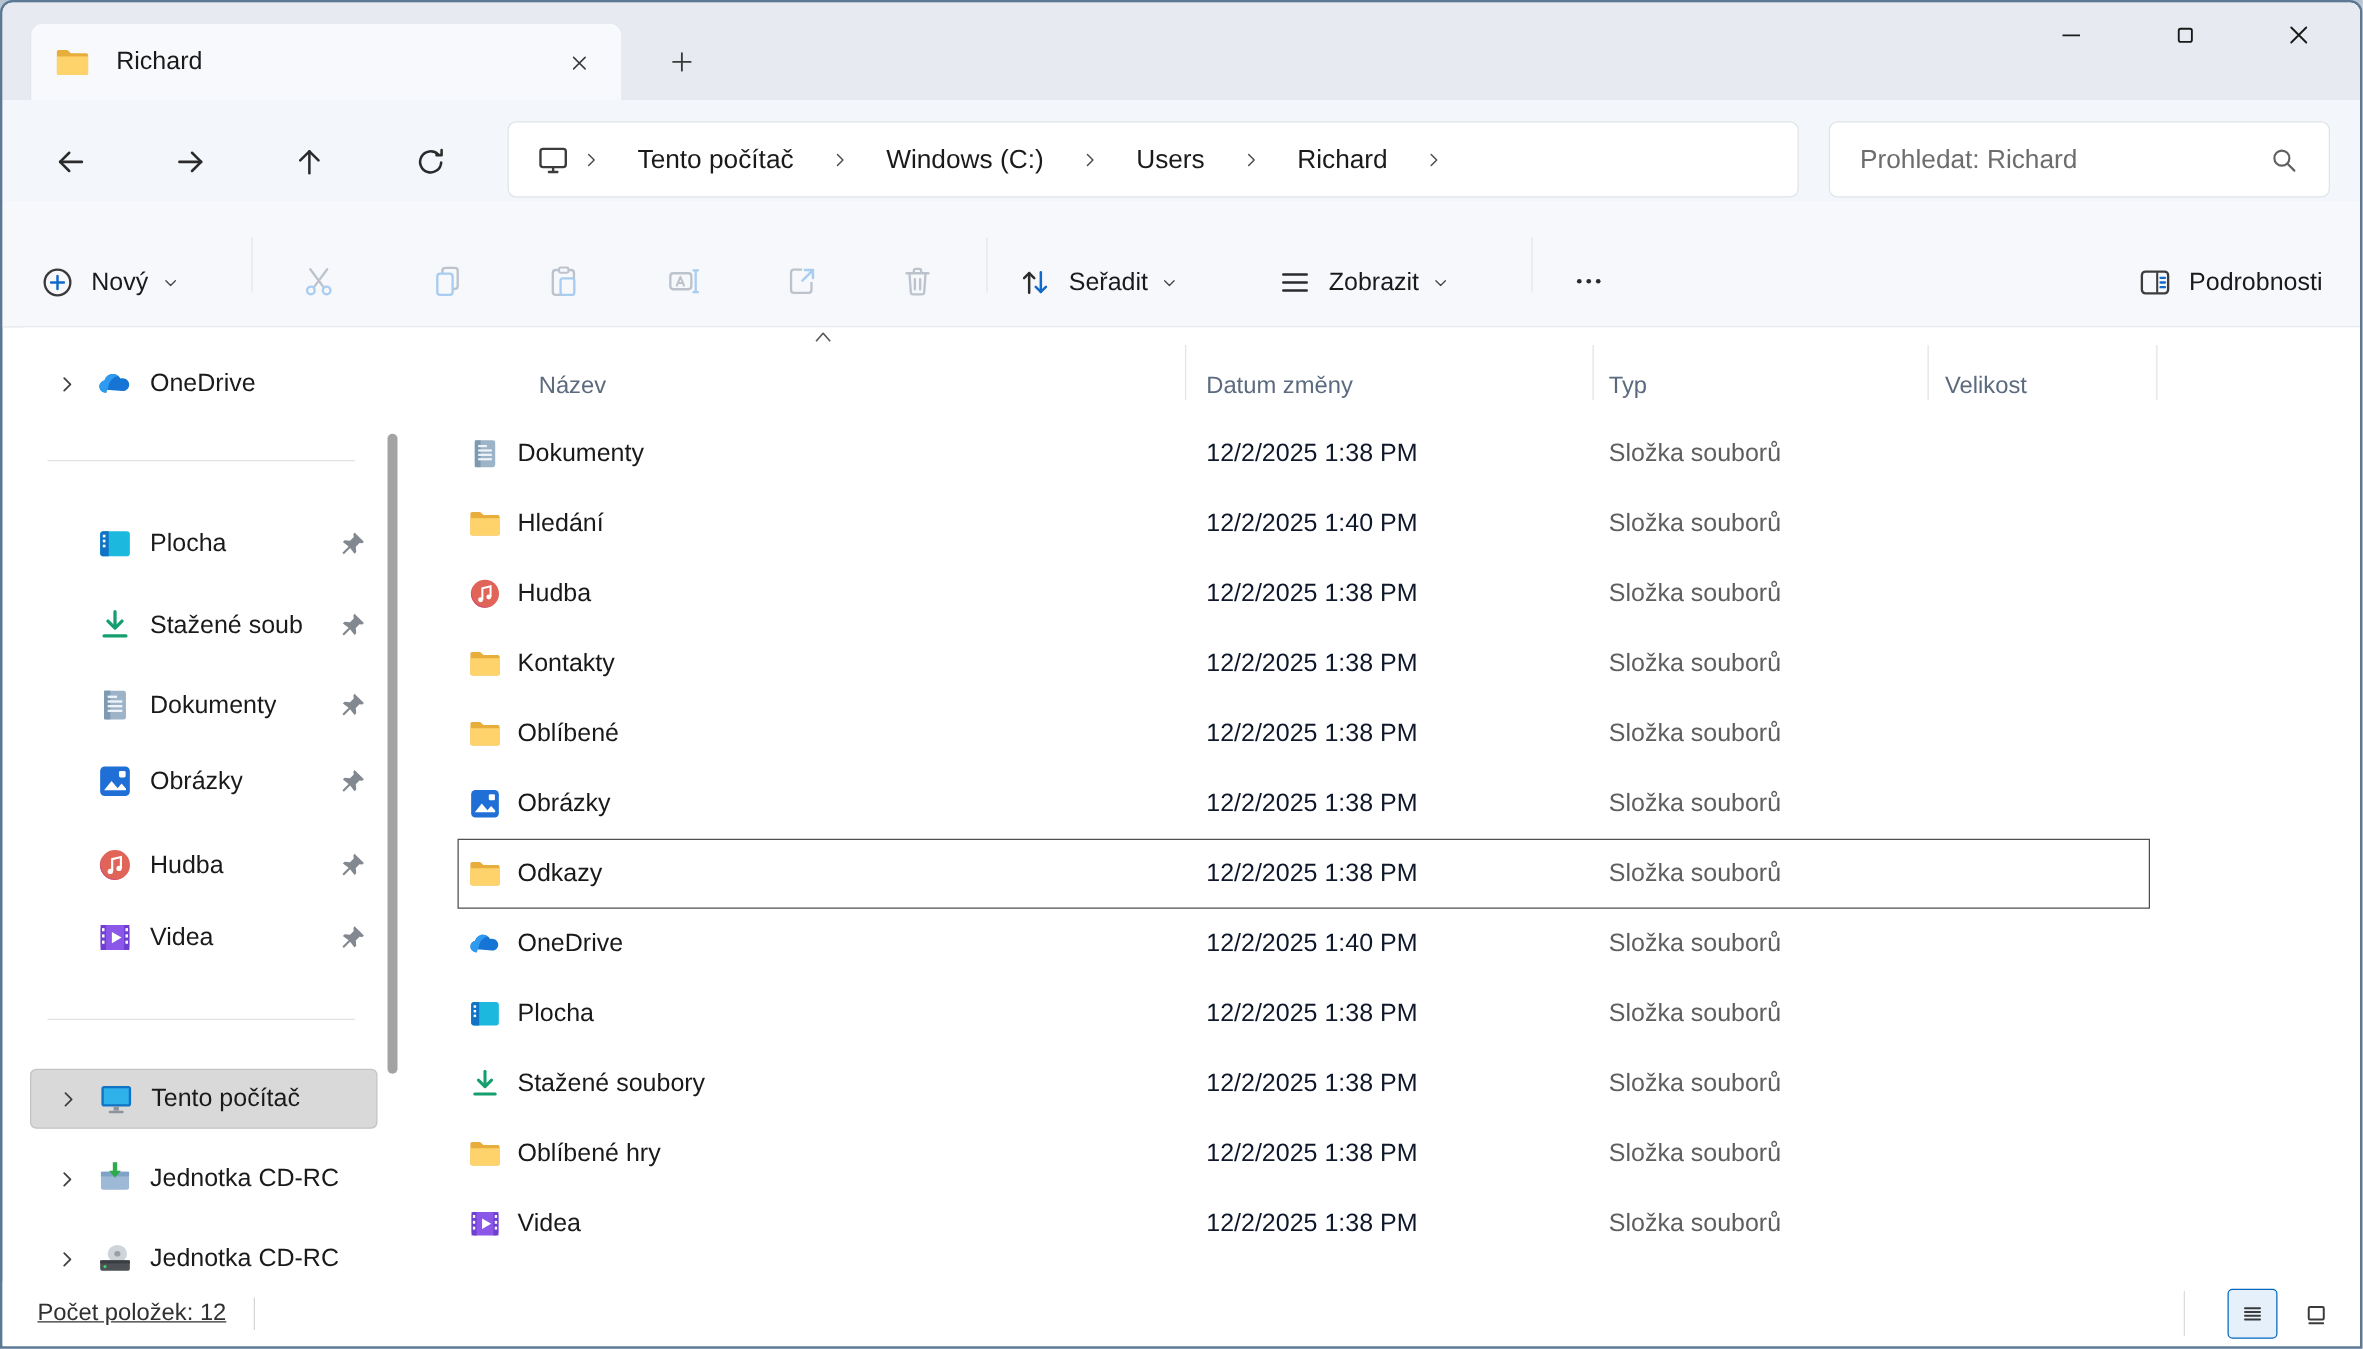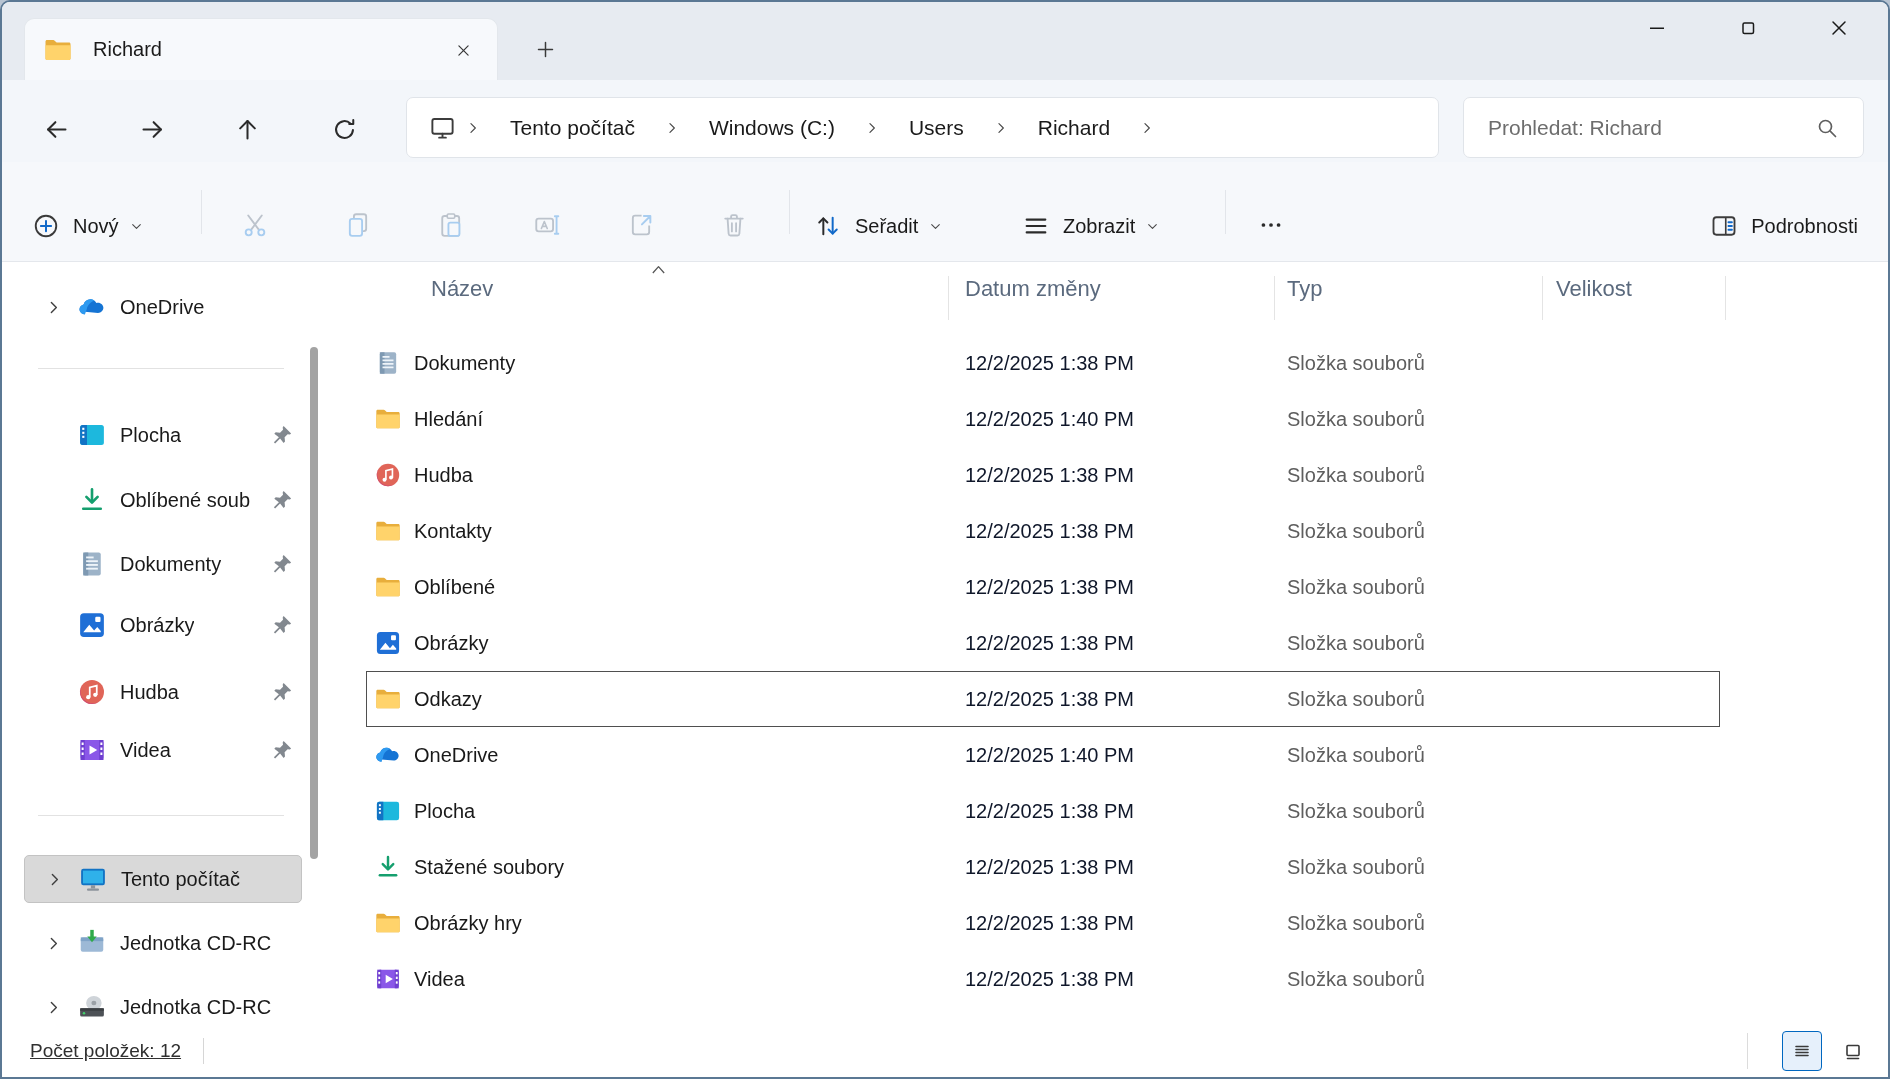--- a/index.html
+++ b/index.html
@@ -54,21 +54,21 @@
   .schev{width:17px;height:17px;margin-left:21px;}
   .schev.empty{visibility:hidden;}
   .sicon{width:30px;height:30px;margin-left:15px;}
   .slabel{margin-left:13px;white-space:nowrap;overflow:hidden;max-width:168px;}
   .spin{position:absolute;right:8px;width:24px;height:24px;}
   .sdivider{position:absolute;left:20px;width:246px;height:1px;background:#e2e2e2;}
   .sscroll{position:absolute;left:292px;top:85px;width:8px;height:512px;background:#a3a3a3;border-radius:4px;}
 
   .content{position:absolute;left:310px;right:0;top:0;bottom:0;}
   .colhead{position:absolute;left:0;right:0;top:0;height:73px;}
-  .hcol{position:absolute;top:14px;height:44px;display:flex;align-items:flex-start;font-size:22px;color:#5b6a7e;
+  .hcol{position:absolute;top:14px;height:44px;display:flex;align-items:flex-end;font-size:19px;color:#5b6a7e;
     border-right:1px solid #e4e4e4;box-sizing:border-box;}
   .sortcaret{position:absolute;left:322px;top:1px;width:17px;height:13px;}
   .rows{position:absolute;left:0;right:0;top:73px;bottom:0;}
   .row{position:relative;height:56px;display:flex;font-size:20px;}
   .c0{width:621px;display:flex;align-items:center;color:#191919;}
   .c0 .ficon{width:28px;height:28px;margin-left:46px;}
   .c0 .fname{margin-left:12px;white-space:nowrap;}
   .c1{width:326px;padding-left:16px;display:flex;align-items:center;color:#0f172a;box-sizing:border-box;}
   .c2{width:268px;padding-left:12px;display:flex;align-items:center;color:#5e5e5e;box-sizing:border-box;}
   .c3{width:183px;padding-left:13px;display:flex;align-items:center;color:#5e5e5e;box-sizing:border-box;}
@@ -395,21 +395,21 @@
               <path d="M9 5l7 7-7 7"></path>
             </svg>
           </span>
           <span class="i sicon">
             <svg viewBox="0 0 24 24" fill="none" stroke="#159f6e" stroke-width="2.1" stroke-linecap="round" stroke-linejoin="round">
               <path d="M12 3.5v10"></path>
               <path d="M7.5 9.5L12 14l4.5-4.5"></path>
               <path d="M5 19h14"></path>
             </svg>
           </span>
-          <span class="slabel">Oblíbené soub</span>
+          <span class="slabel">Stažené soub</span>
           <span class="i spin">
             <svg viewBox="0 0 24 24" fill="#82888f">
               <path d="M13.6 2.9l7.5 7.5-1.2 1.2-2.3-.3-3 3 .4 4.3-1.4 1.4-3.5-4.6-5 5-1.2-1.2 5-5-4.6-3.5 1.4-1.4 4.3.4 3-3-.3-2.3z"></path>
             </svg>
           </span>
         </div>
         <div class="sitem" style="top: 280px;">
           <span class="i schev empty">
             <svg viewBox="0 0 24 24" fill="none" stroke="#3f3f3f" stroke-width="2" stroke-linecap="round" stroke-linejoin="round">
               <path d="M9 5l7 7-7 7"></path>
@@ -736,21 +736,21 @@
             <div class="c3"></div>
           </div>
           <div class="row">
             <div class="c0">
               <span class="i ficon">
                 <svg viewBox="0 0 24 24">
                   <path fill="#e8ae3c" d="M2 5.2C2 4.5 2.5 4 3.2 4h5.1c.4 0 .8.2 1 .5L10.9 6h9.9c.7 0 1.2.5 1.2 1.2v11.6c0 .7-.5 1.2-1.2 1.2H3.2C2.5 20 2 19.5 2 18.8V5.2z"></path>
                   <path fill="#ffd36b" d="M2 8.2h20v10.6c0 .7-.5 1.2-1.2 1.2H3.2C2.5 20 2 19.5 2 18.8V8.2z"></path>
                 </svg>
               </span>
-              <span class="fname">Obrázky hry</span>
+              <span class="fname">Oblíbené hry</span>
             </div>
             <div class="c1">12/2/2025 1:38 PM</div>
             <div class="c2">Složka souborů</div>
             <div class="c3"></div>
           </div>
           <div class="row">
             <div class="c0">
               <span class="i ficon">
                 <svg viewBox="0 0 24 24">
                   <rect x="2.8" y="4" width="18.4" height="16" rx="2.4" fill="#8a57e8"></rect>

